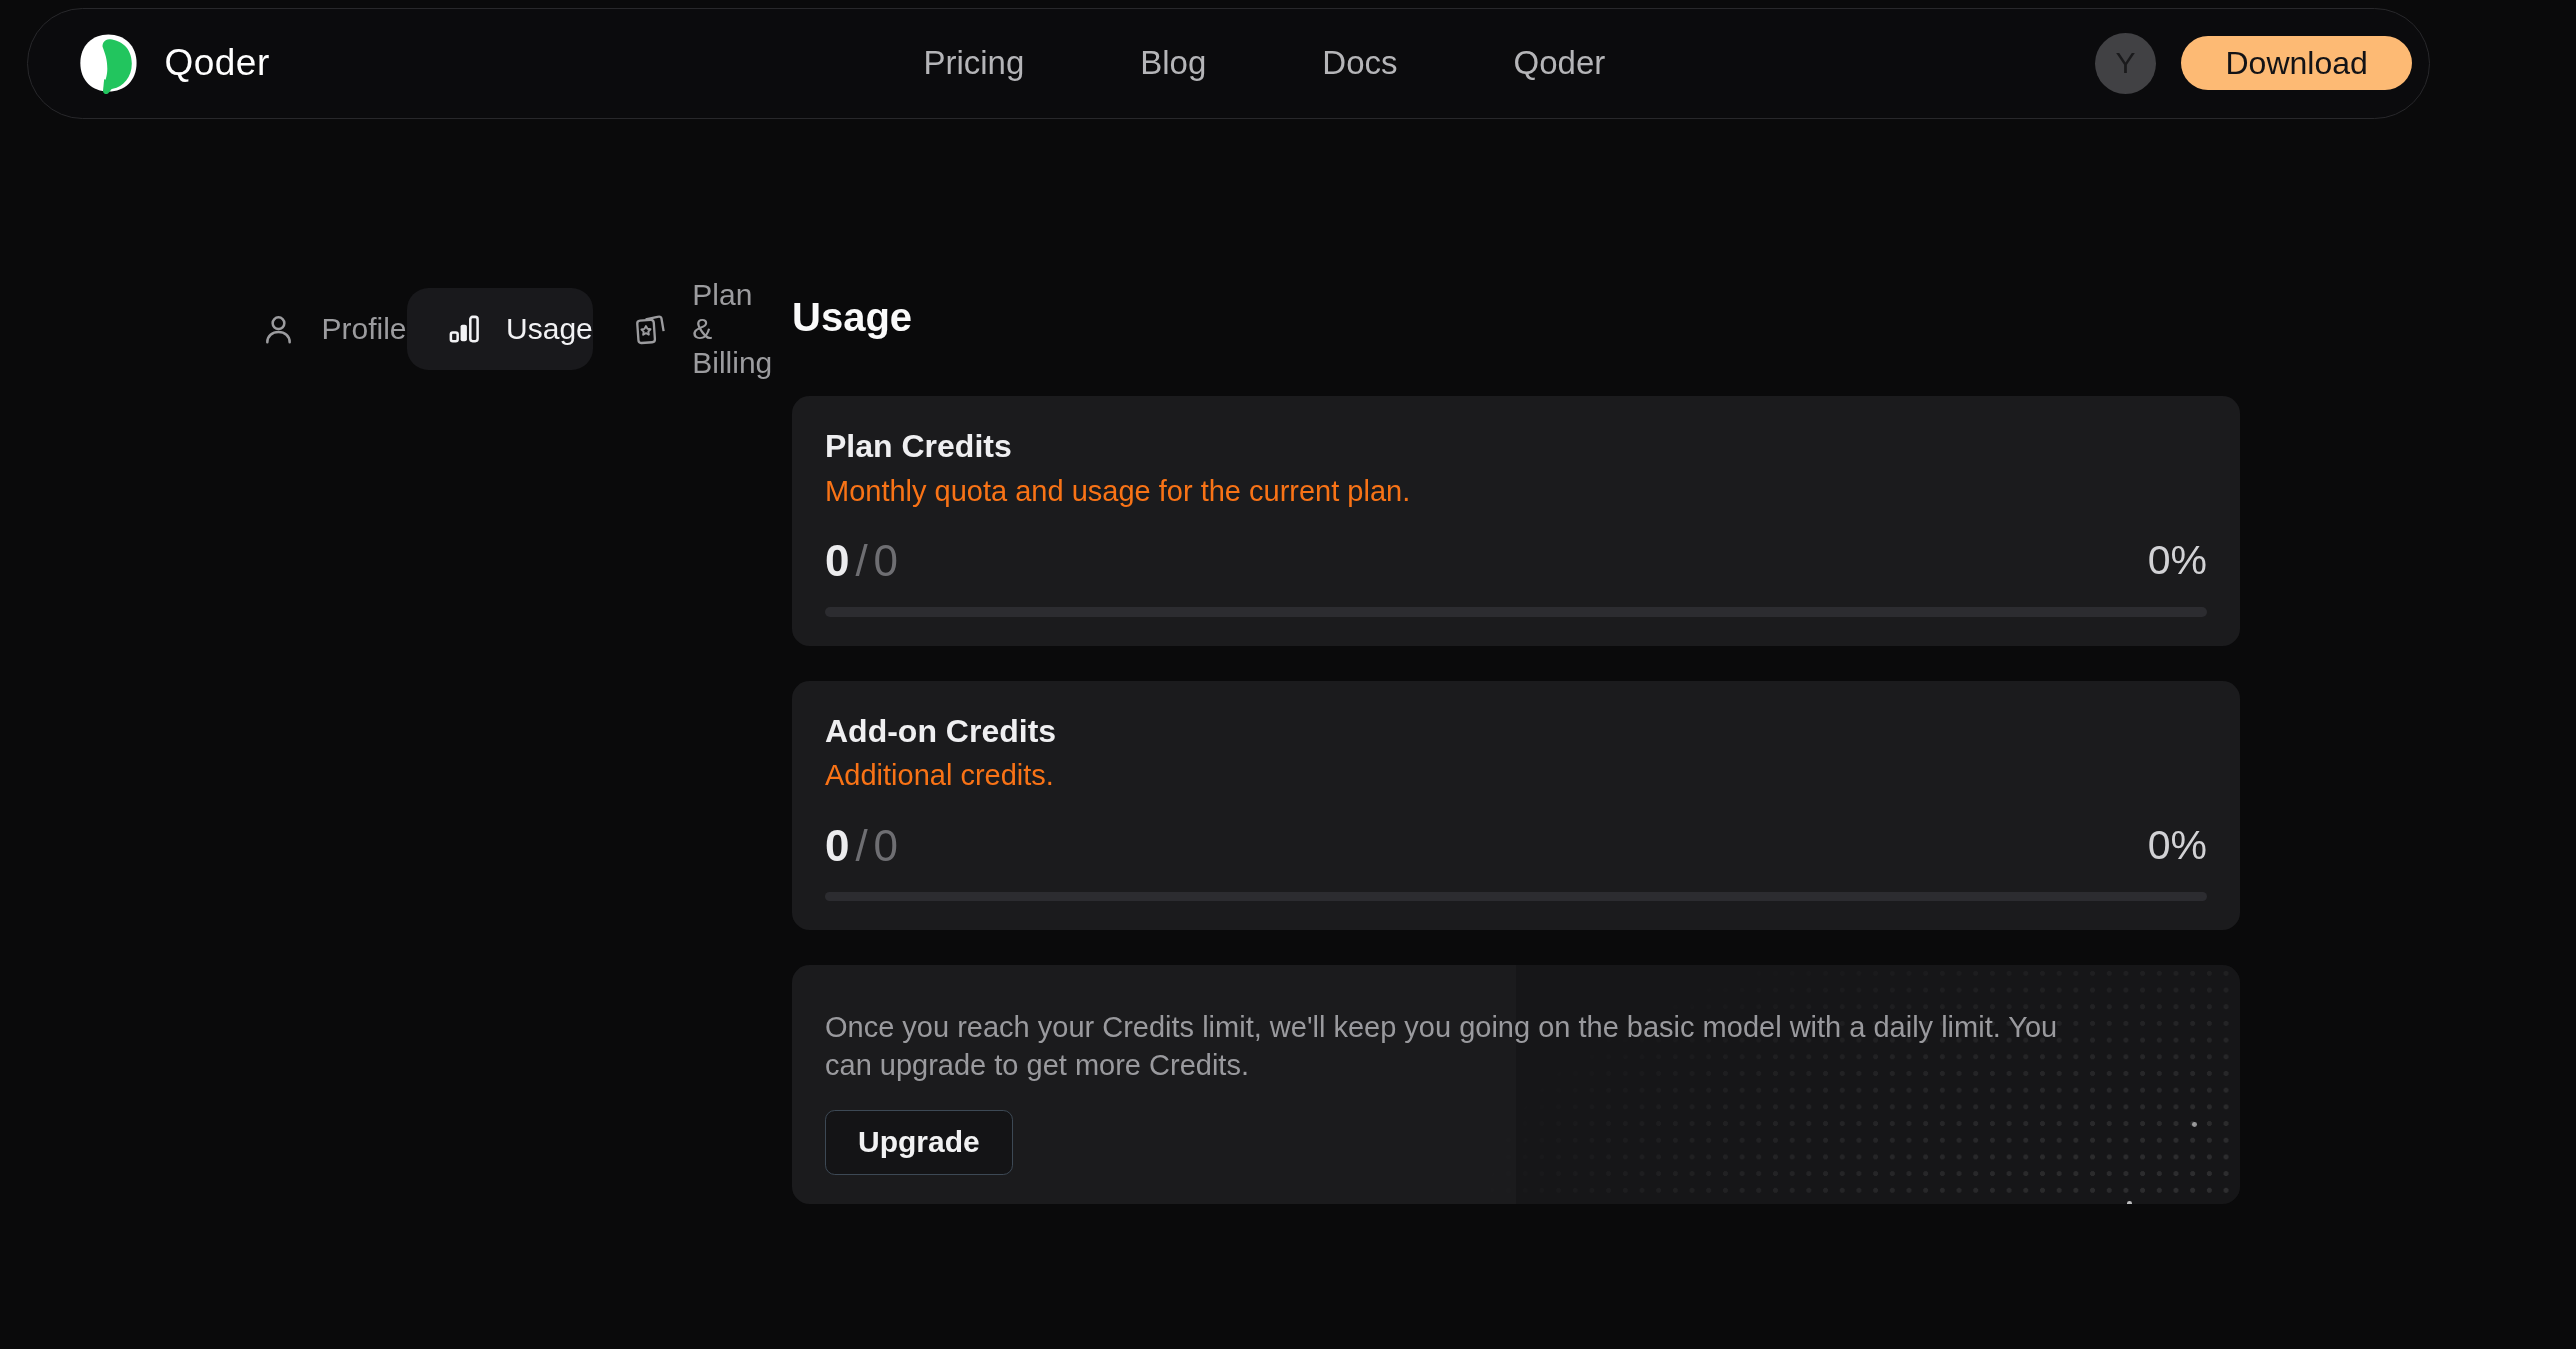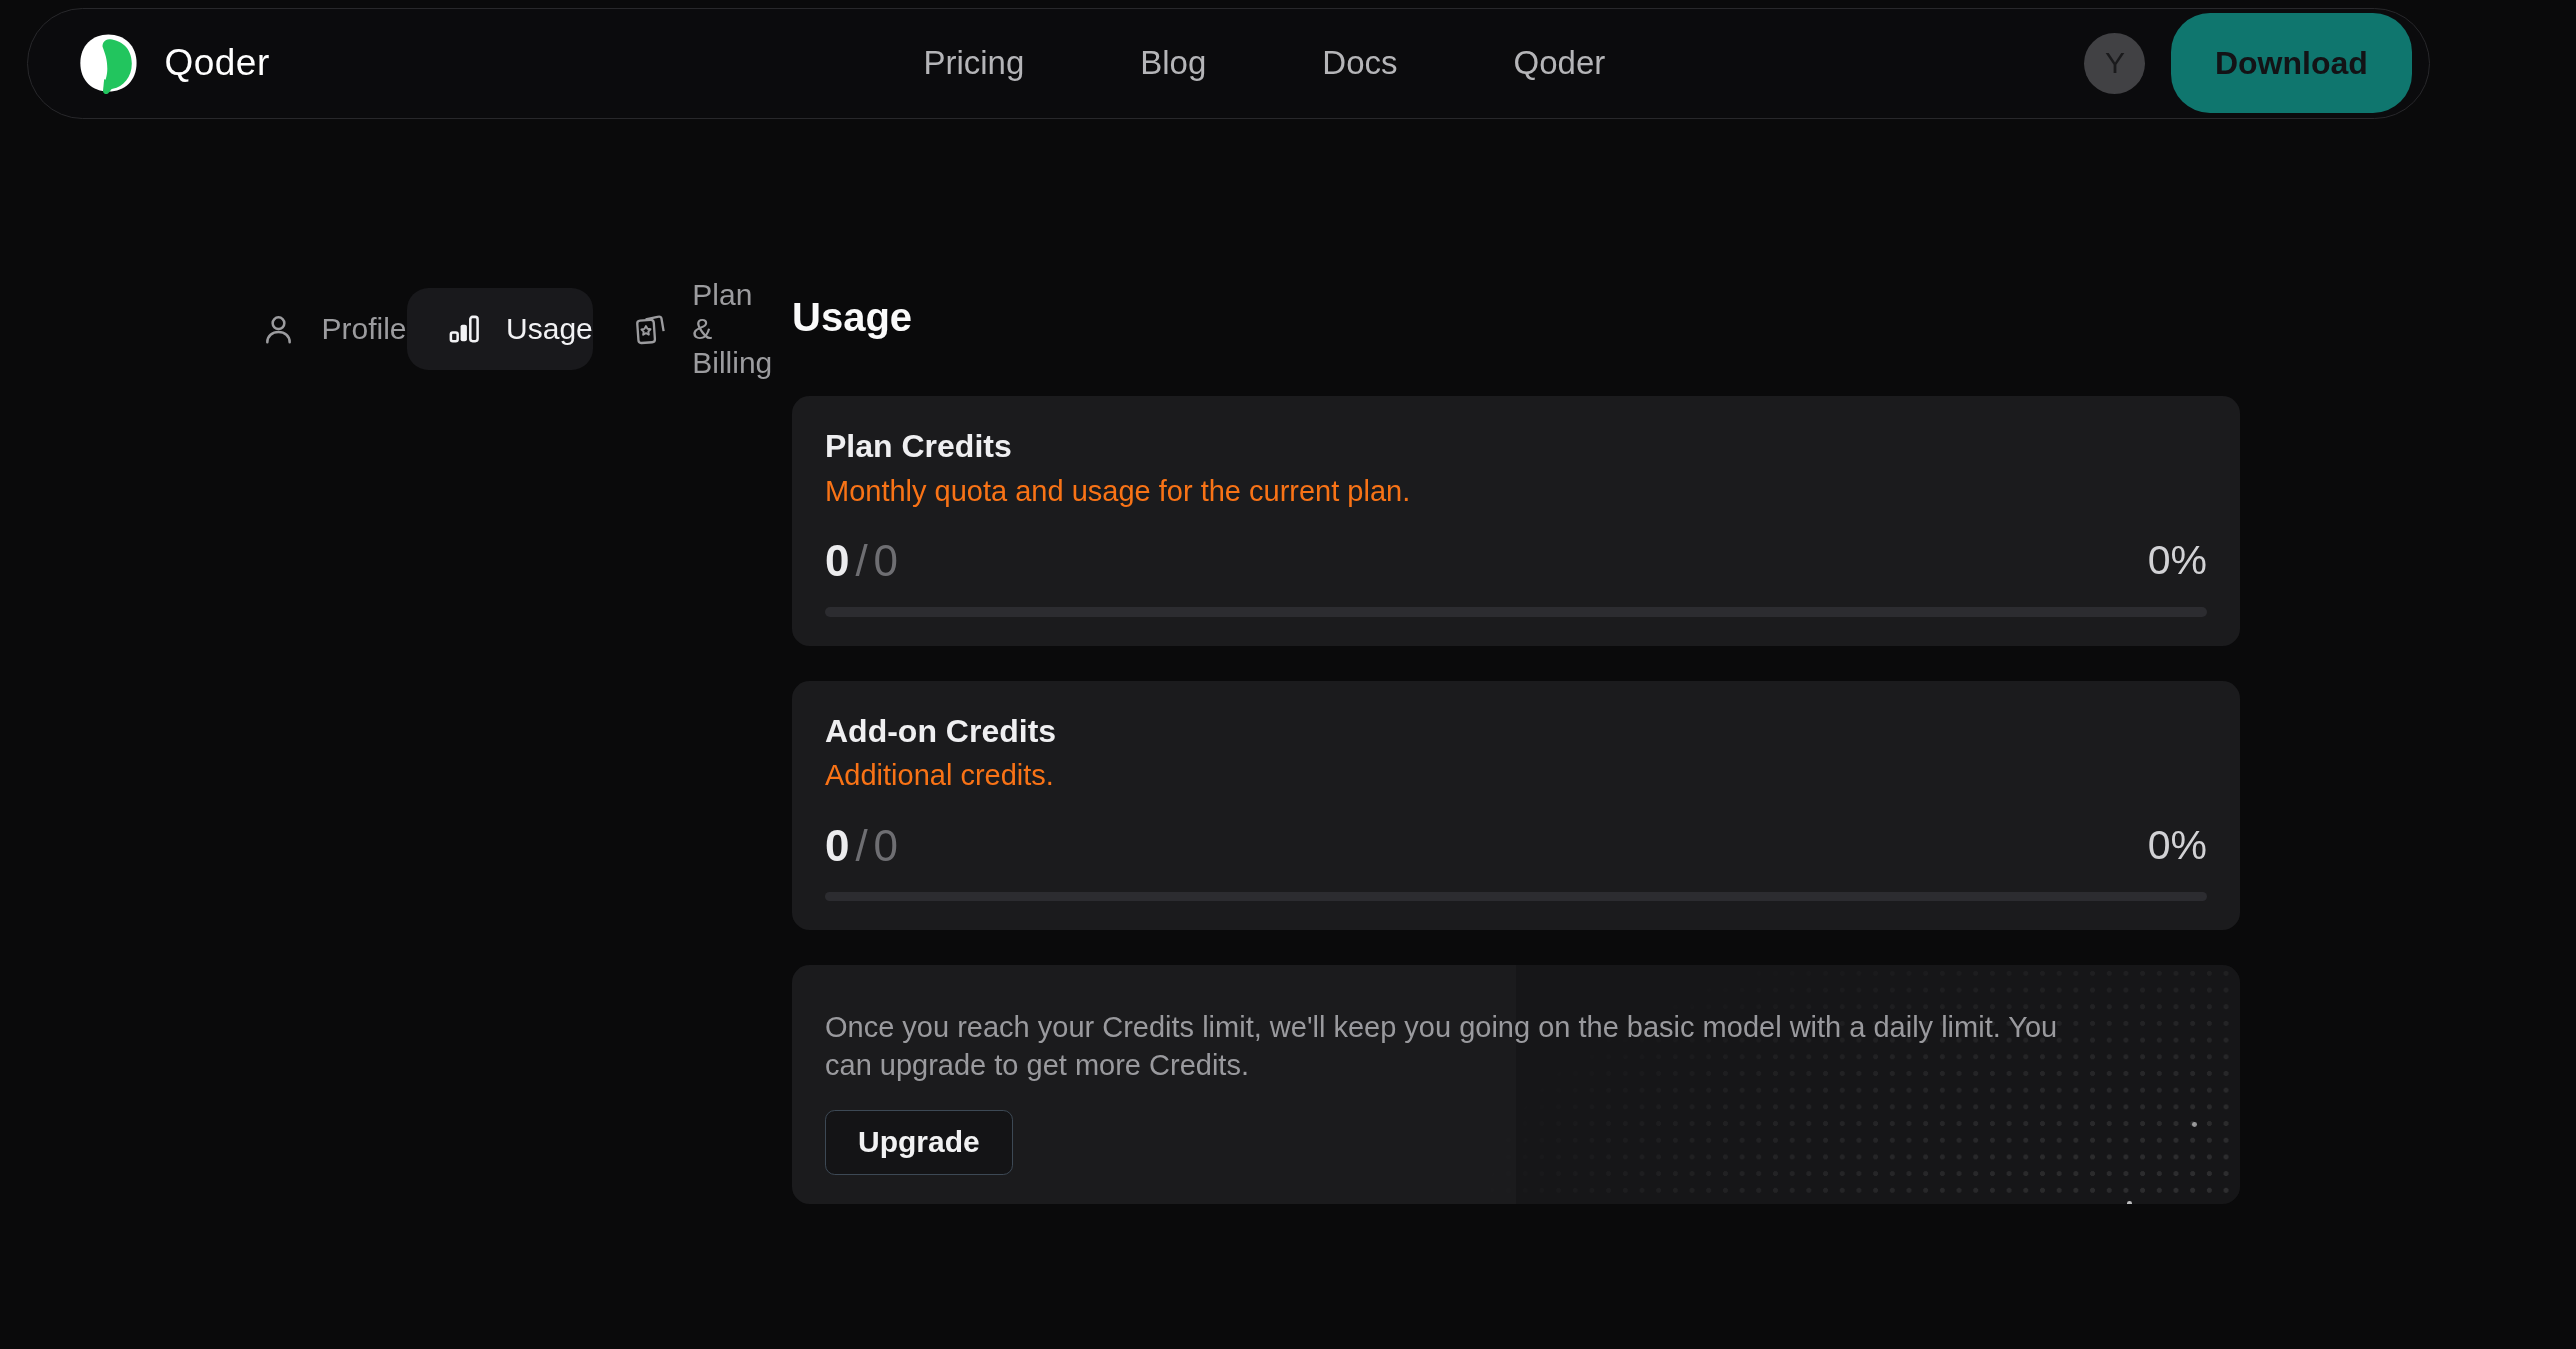--- a/index.html
+++ b/index.html
@@ -27,24 +27,24 @@
   .nav-link { font-size: 33px; color: #b5b5b8; cursor: pointer; }
   .nav-right { position: absolute; right: 17.6px; display: flex; align-items: center; gap: 25.5px; }
   .avatar {
     width: 61px; height: 61px; border-radius: 50%;
     background: #414144; color: #1a1a1c;
     font-size: 30px; font-weight: 500;
     display: flex; align-items: center; justify-content: center;
     cursor: pointer;
   }
   .download-btn {
-    height: 100px; padding: 0 44px; border: none; border-radius: 39px;
-    background: #0f766e; color: #131316;
+    height: 54px; padding: 0 44px; border: none; border-radius: 39px;
+    background: #fdba74; color: #131316;
     font-family: "Liberation Sans", sans-serif;
-    font-size: 32px; font-weight: 700;
+    font-size: 32px; font-weight: 400;
     display: flex; align-items: center; cursor: pointer;
   }
 
   
   .sidebar { position: absolute; left: 222px; top: 288px; width: 467px; display: flex; }
   .side-item {
     height: 82px; border-radius: 21.6px;
     display: flex; align-items: center; gap: 25.5px;
     padding-left: 39px;
     font-size: 30px; color: #9c9c9f; cursor: pointer;

